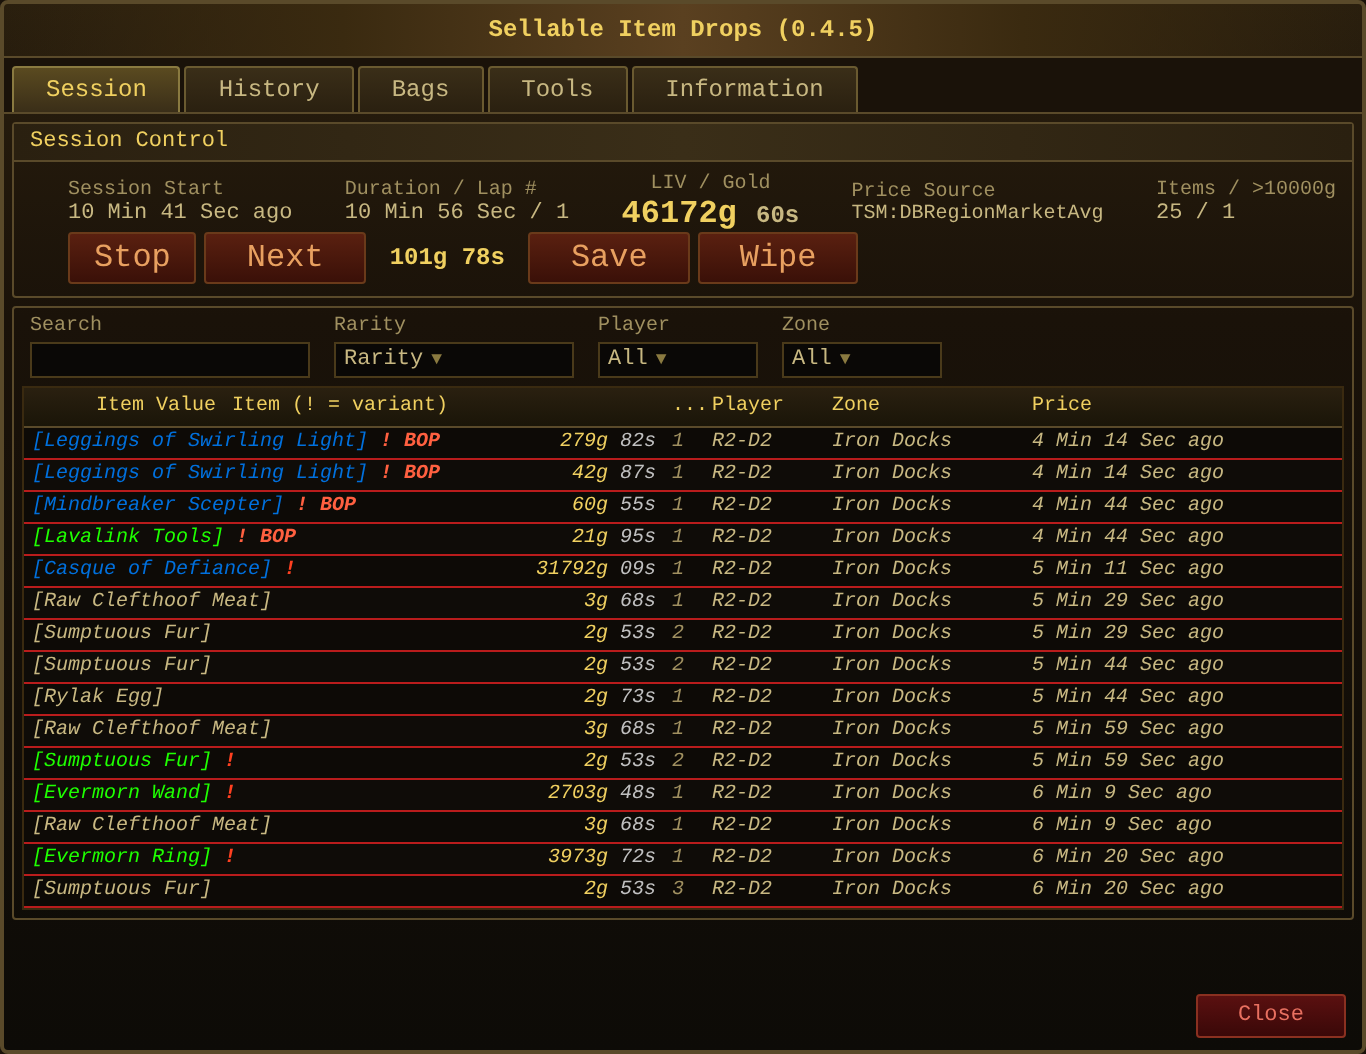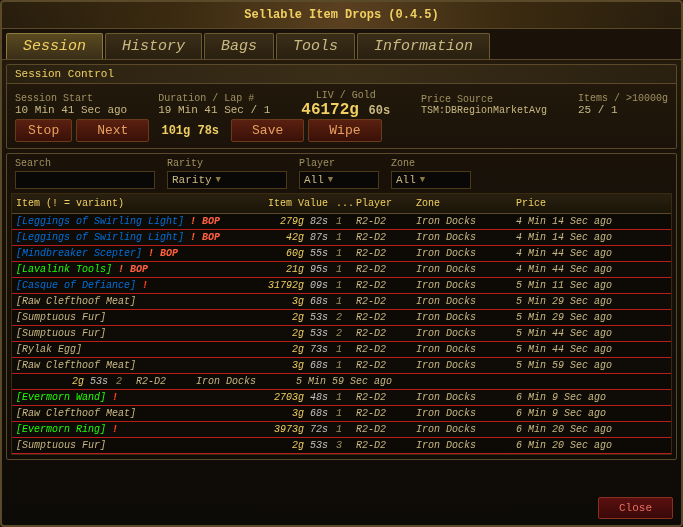--- a/index.html
+++ b/index.html
@@ -43,23 +43,22 @@
       gap: 2px;
     }
 
     .tab {
       padding: 4px 16px;
       background: linear-gradient(180deg, #3a2e18 0%, #2a2010 100%);
       border: 1px solid #6a5a30;
       border-bottom: none;
       color: #c8b882;
       cursor: pointer;
-      font-size: 15px;
+      font-size: 12px;
       border-radius: 2px 2px 0 0;
-      font-style: italic;
     }
 
     .tab.active {
       background: linear-gradient(180deg, #5a4a20 0%, #3a2e18 100%);
       color: #f0d060;
       border-color: #8a7a40;
     }
 
     .section {
       margin: 4px;
@@ -70,20 +69,21 @@
     .section-header {
       background: linear-gradient(90deg, #2a2010, #3a2e18, #2a2010);
       padding: 3px 8px;
       color: #f0d060;
       font-size: 11px;
       border-bottom: 1px solid #5a4a2a;
     }
 
     .session-control {
       padding: 6px 8px;
+      margin-left: 19px;
     }
 
     .meta-item label {
       display: block;
       color: #a09060;
       font-size: 10px;
     }
 
     .meta-item .value {
       color: #c8b882;
@@ -106,21 +106,21 @@
       gap: 4px;
     }
 
     .btn {
       padding: 3px 12px;
       border: 1px solid #6a3a1a;
       border-radius: 2px;
       background: linear-gradient(180deg, #5a2010 0%, #3a1008 100%);
       color: #e8a060;
       cursor: pointer;
-      font-size: 13px;
+      font-size: 16px;
       font-family: inherit;
     }
 
     .btn-wide {
       padding: 3px 20px;
     }
 
     .small-gold {
       color: #f0d060;
       font-size: 12px;
@@ -286,21 +286,21 @@
   <div class="section">
     <div class="section-header">Session Control</div>
     <div class="session-control">
       <div class="meta-flex">
         <div class="meta-item">
           <label>Session Start</label>
           <div class="value">10 Min 41 Sec ago</div>
         </div>
         <div class="meta-item">
           <label>Duration / Lap #</label>
-          <div class="value">19 Min 41 Sec / 1</div>
+          <div class="value">10 Min 56 Sec / 1</div>
         </div>
         <div class="meta-item" style="text-align:center;">
           <label>LIV / Gold</label>
           <div class="gold-value">
             <span>46172g</span>
             <span class="copper">60s</span>
           </div>
         </div>
         <div class="meta-item">
           <label>Price Source</label>
@@ -348,22 +348,22 @@
         <label>Zone</label>
         <div class="dropdown zone-select">
           <span>All</span>
           <span class="dropdown-arrow">▼</span>
         </div>
       </div>
     </div>
 
     <div class="table-container">
       <div class="table-header">
+        <div class="th th-value">Item Value</div>
         <div class="th th-item">Item (! = variant)</div>
-        <div class="th th-value">Item Value</div>
         <div class="th th-dots">...</div>
         <div class="th th-player">Player</div>
         <div class="th th-zone">Zone</div>
         <div class="th th-time">Price</div>
       </div>
       <div class="table-body" id="tableBody">
       <div class="table-row">
       <div class="td td-item"><span style="color:#0070dd;">[Leggings of Swirling Light]</span> <span style="color:#ff6040;font-weight:bold;">! BOP</span></div>
       <div class="td td-value"><span style="color:#f0d060;">279g</span> <span style="color:#c0c0c0;">82s</span></div>
       <div class="td td-dots" style="color:#a09060;">1</div>
@@ -437,20 +437,21 @@
     </div>
           <div class="table-row">
       <div class="td td-item"><span style="color:#c8b882;">[Raw Clefthoof Meat]</span></div>
       <div class="td td-value"><span style="color:#f0d060;">3g</span> <span style="color:#c0c0c0;">68s</span></div>
       <div class="td td-dots" style="color:#a09060;">1</div>
       <div class="td td-player">R2-D2</div>
       <div class="td td-zone">Iron Docks</div>
       <div class="td td-time">5 Min 59 Sec ago</div>
     </div>
           <div class="table-row">
+      <div class="td td-item"><span style="color:#1eff00;">[Sumptuous Fur]</span> <span style="color:#ff4020;font-weight:bold;">!</span></div>
       <div class="td td-value"><span style="color:#f0d060;">2g</span> <span style="color:#c0c0c0;">53s</span></div>
       <div class="td td-dots" style="color:#a09060;">2</div>
       <div class="td td-player">R2-D2</div>
       <div class="td td-zone">Iron Docks</div>
       <div class="td td-time">5 Min 59 Sec ago</div>
     </div>
           <div class="table-row">
       <div class="td td-item"><span style="color:#1eff00;">[Evermorn Wand]</span> <span style="color:#ff4020;font-weight:bold;">!</span></div>
       <div class="td td-value"><span style="color:#f0d060;">2703g</span> <span style="color:#c0c0c0;">48s</span></div>
       <div class="td td-dots" style="color:#a09060;">1</div>

